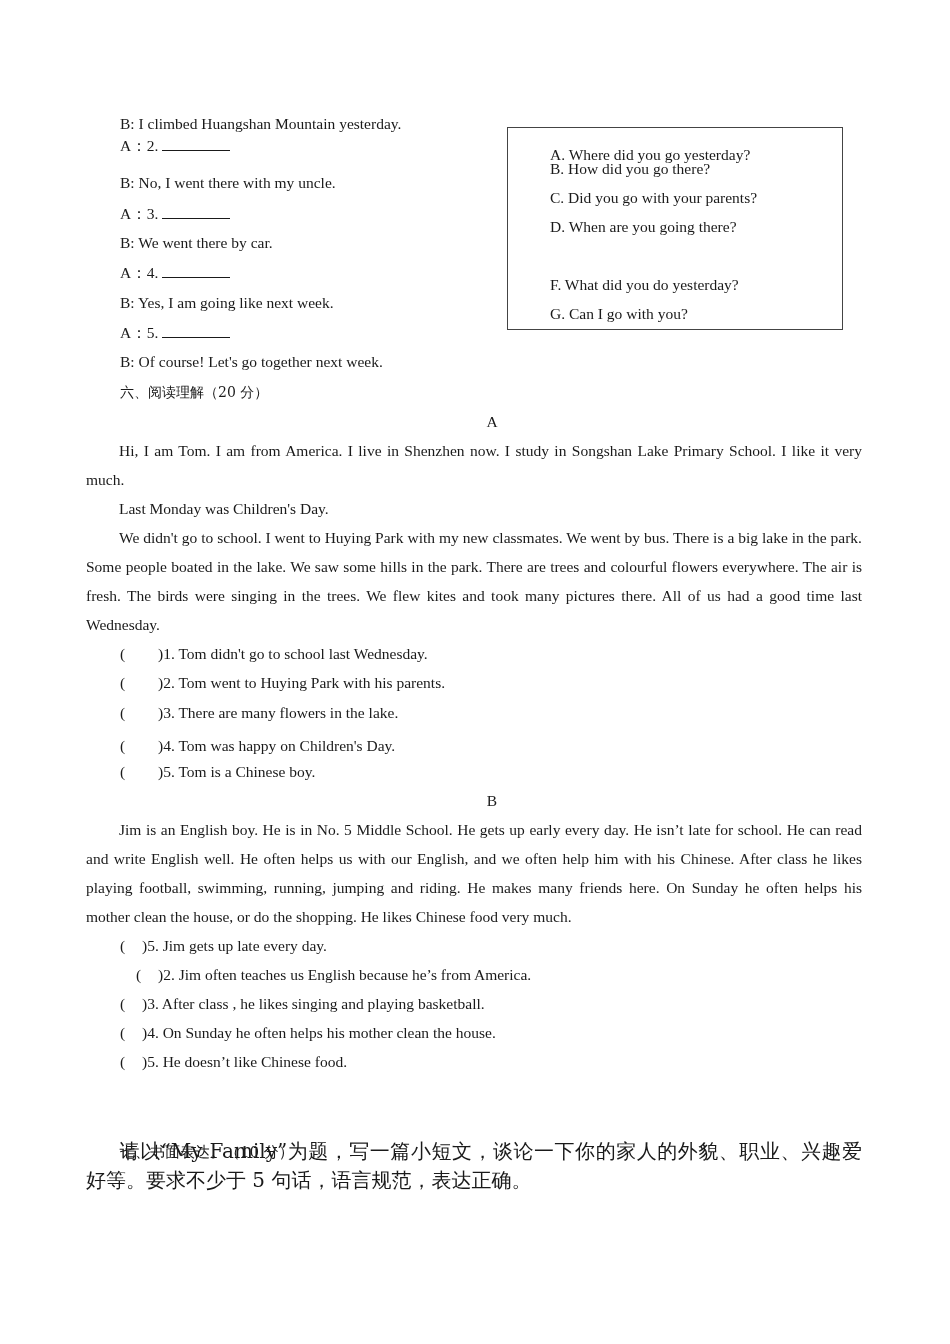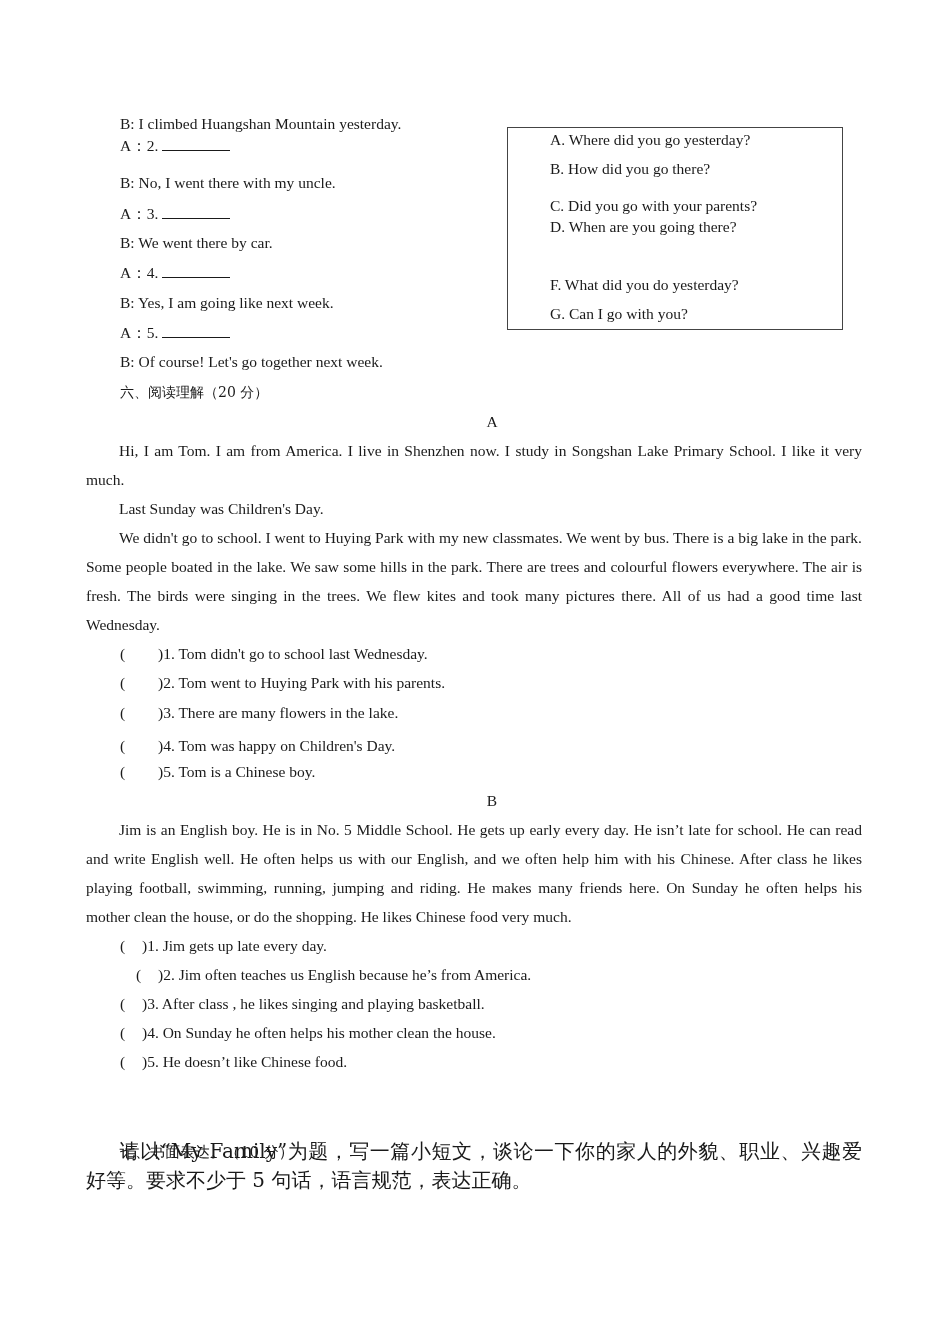--- a/index.html
+++ b/index.html
@@ -25,50 +25,50 @@
   <div class="line" style="left:120px; top:173px;"><span>B:</span> <span>No, I went there with my uncle.</span></div>
   <div class="line" style="left:120px; top:204px;"><span>A：</span><span>3.</span><span class="blank"></span></div>
   <div class="line" style="left:120px; top:233px;"><span>B:</span> <span>We went there by car.</span></div>
   <div class="line" style="left:120px; top:263px;"><span>A：</span><span>4.</span><span class="blank"></span></div>
   <div class="line" style="left:120px; top:293px;"><span>B:</span> <span>Yes, I am going like next week.</span></div>
   <div class="line" style="left:120px; top:323px;"><span>A：</span><span>5.</span><span class="blank"></span></div>
   <div class="line" style="left:120px; top:352px;"><span>B:</span> <span>Of course! Let's go together next week.</span></div>
 </div>
 
 <div class="optbox">
-  <div class="opt" style="top:2px;">A. Where did you go yesterday?</div>
+  <div class="opt" style="top:17px;">A. Where did you go yesterday?</div>
   <div class="opt" style="top:31px;">B. How did you go there?</div>
-  <div class="opt" style="top:60px;margin-top:8px;">C. Did you go with your parents?</div>
+  <div class="opt" style="top:60px;">C. Did you go with your parents?</div>
   <div class="opt" style="top:89px;">D. When are you going there?</div>
   <div class="opt" style="top:147px;text-align:center;">F. What did you do yesterday?</div>
   <div class="opt" style="top:176px;">G. Can I go with you?</div>
 </div>
 
 <div class="line cn" style="left:120px; top:382px; font-size:14px;">六、阅读理解（20 分）</div>
 
 <div class="center line" style="top:412px; width:984px;">A</div>
 
 <div class="para" style="top:436px;"><span class="first"></span><span>Hi, I am Tom. I am from America. I live in Shenzhen now. I study in Songshan Lake Primary School. I like it very much.</span></div>
-<div class="para" style="top:494px;"><span class="first"></span><span>Last Sunday was Children's Day.</span></div>
+<div class="para" style="top:494px;"><span class="first"></span><span>Last Monday was Children's Day.</span></div>
 <div class="para" style="top:523px;"><span class="first"></span><span>We didn't go to school. I went to Huying Park with my new classmates. We went by bus. There is a big lake in the park. Some people boated in the lake. We saw some hills in the park. There are trees and colourful flowers everywhere. The air is fresh. The birds were singing in the trees. We flew kites and took many pictures there. All of us had a good time last Wednesday.</span></div>
 
 <div class="q1">
   <div class="line" style="left:120px; top:644px;"><span class="paren">(</span><span>)</span><span>1. Tom didn't go to school last Wednesday.</span></div>
   <div class="line" style="left:120px; top:673px;"><span class="paren">(</span><span>)</span><span>2. Tom went to Huying Park with his parents.</span></div>
   <div class="line" style="left:120px; top:703px;"><span class="paren">(</span><span>)</span><span>3. There are many flowers in the lake.</span></div>
   <div class="line" style="left:120px; top:736px;"><span class="paren">(</span><span>)</span><span>4. Tom was happy on Children's Day.</span></div>
   <div class="line" style="left:120px; top:762px;"><span class="paren">(</span><span>)</span><span>5. Tom is a Chinese boy.</span></div>
 </div>
 
 <div class="center line" style="top:791px; width:984px;">B</div>
 
 <div class="para" style="top:815px;"><span class="first"></span><span>Jim is an English boy. He is in No. 5 Middle School. He gets up early every day. He isn’t late for school. He can read and write English well. He often helps us with our English, and we often help him with his Chinese. After class he likes playing football, swimming, running, jumping and riding. He makes many friends here. On Sunday he often helps his mother clean the house, or do the shopping. He likes Chinese food very much.</span></div>
 
 <div class="q2">
-  <div class="line" style="left:120px; top:936px;"><span class="paren">(</span><span>)</span><span>1. Jim gets up late every day.</span></div>
+  <div class="line" style="left:120px; top:936px;"><span class="paren">(</span><span>)</span><span>5. Jim gets up late every day.</span></div>
   <div class="line" style="left:120px; top:965px;margin-left:16px;"><span class="paren">(</span><span>)</span><span>2. Jim often teaches us English because he’s from America.</span></div>
   <div class="line" style="left:120px; top:994px;"><span class="paren">(</span><span>)</span><span>3. After class , he likes singing and playing basketball.</span></div>
   <div class="line" style="left:120px; top:1023px;"><span class="paren">(</span><span>)</span><span>4. On Sunday he often helps his mother clean the house.</span></div>
   <div class="line" style="left:120px; top:1052px;"><span class="paren">(</span><span>)</span><span>5. He doesn’t like Chinese food.</span></div>
 </div>
 
 <div class="line cn" style="left:120px; top:1110px; font-size:15px;margin-top:32px;">七、书面表达。（10 分）</div>
 <div class="para cn" style="top:1137px; font-size:20px;"><span class="first"></span><span>请以“My Family”为题，写一篇小短文，谈论一下你的家人的外貌、职业、兴趣爱好等。要求不少于 5 句话，语言规范，表达正确。</span></div>
 
 </body></html>

